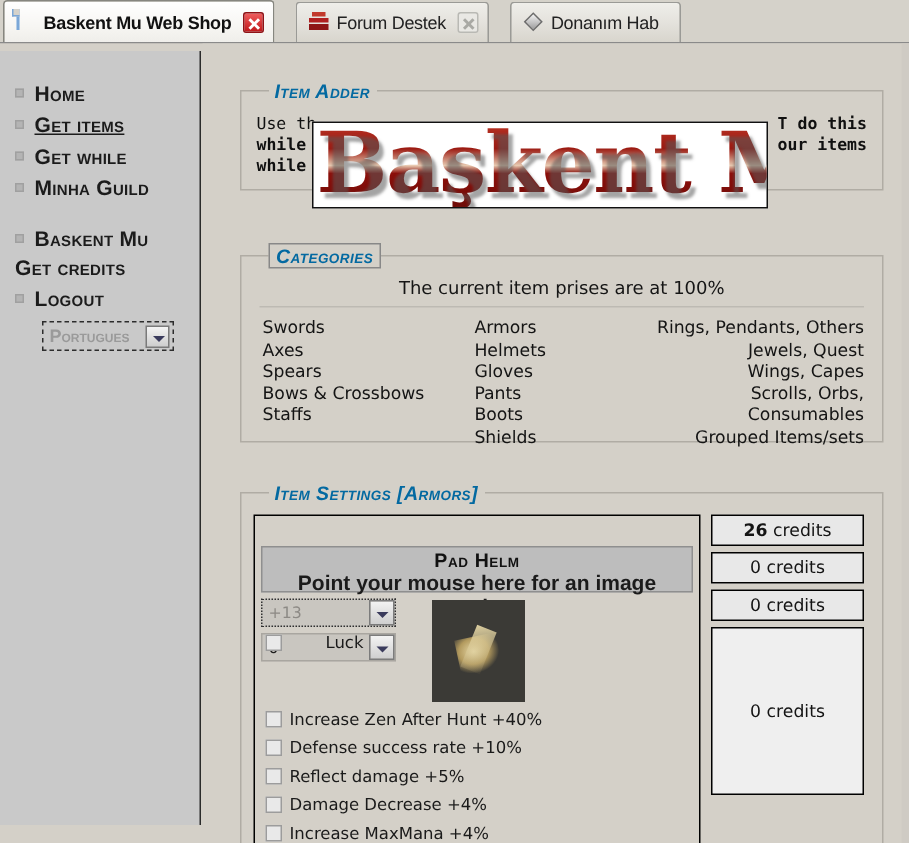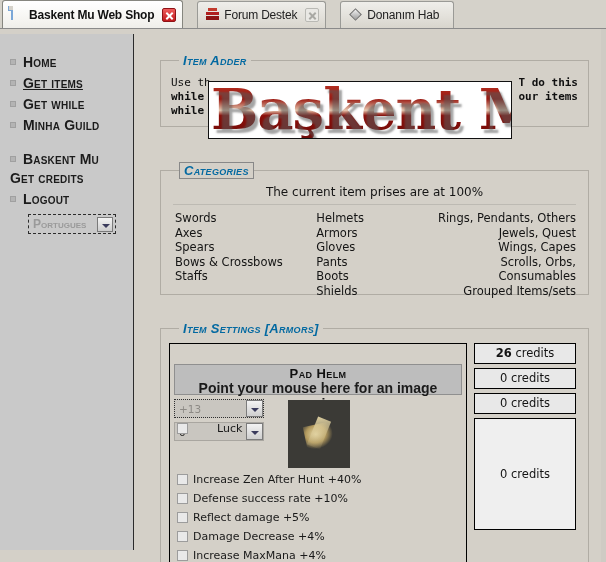--- a/index.html
+++ b/index.html
@@ -429,22 +429,22 @@
       <div id="cats-rule"></div>
       <div id="cats-cols">
         <div class="col col1">
           <div>Swords</div>
           <div>Axes</div>
           <div>Spears</div>
           <div>Bows &amp; Crossbows</div>
           <div>Staffs</div>
         </div>
         <div class="col col2">
+          <div>Armors</div>
           <div>Helmets</div>
-          <div>Armors</div>
           <div>Gloves</div>
           <div>Pants</div>
           <div>Boots</div>
           <div>Shields</div>
         </div>
         <div class="col col3">
           <div>Rings, Pendants, Others</div>
           <div>Jewels, Quest</div>
           <div>Wings, Capes</div>
           <div>Scrolls, Orbs, Consumables</div>

